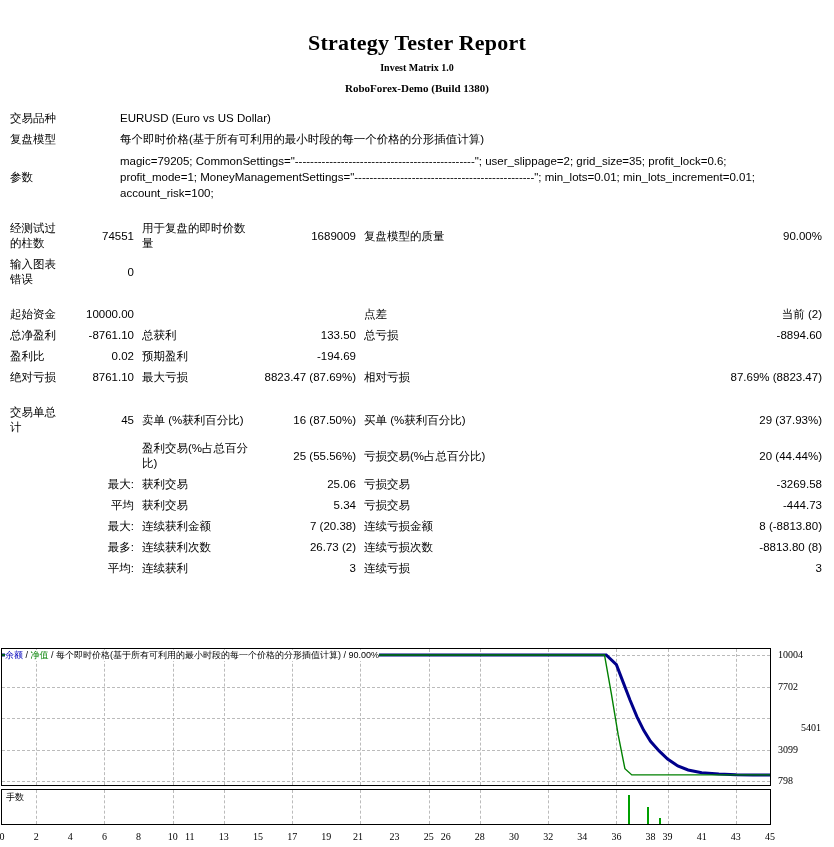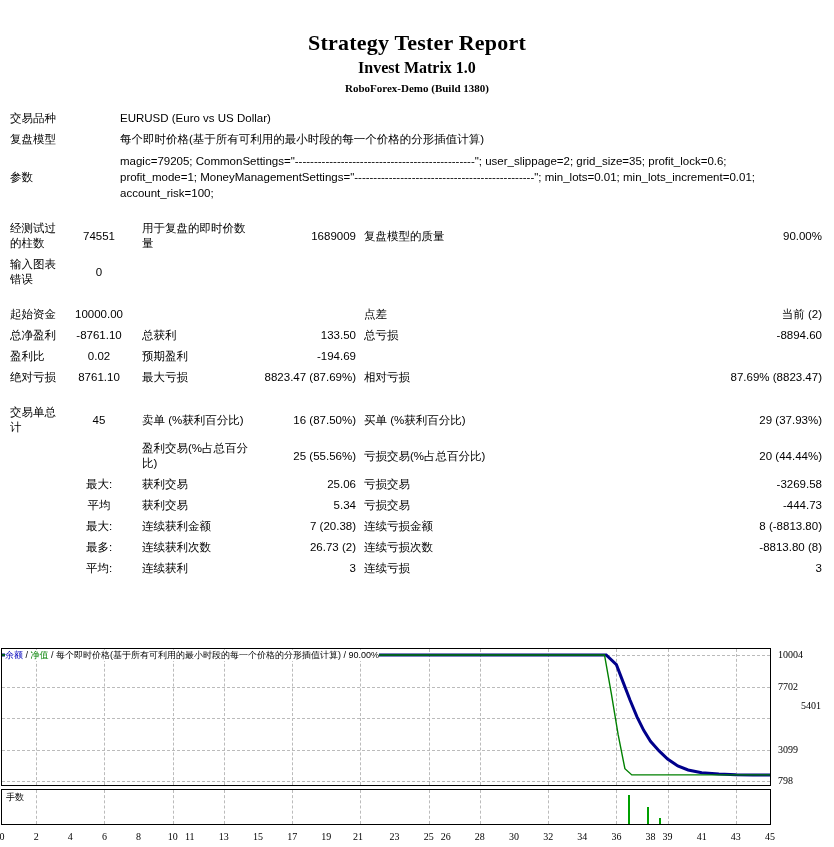--- a/index.html
+++ b/index.html
@@ -16,41 +16,41 @@
   
   .titles { text-align: center; padding-top: 2px; }
   .title-main {
     font-family: "Liberation Serif", "DejaVu Serif", serif;
     font-size: 22px; font-weight: bold; letter-spacing: .2px;
     line-height: 26px;
     margin-top: 28px;
   }
   .title-sub {
     font-family: "Liberation Serif", "DejaVu Serif", serif;
-    font-size: 16px; font-weight: bold; line-height: 21px;
+    font-size: 10px; font-weight: bold; line-height: 21px;
     margin-top: 1px;
   }
   .title-broker {
     font-family: "Liberation Serif", "DejaVu Serif", serif;
     font-size: 11px; font-weight: bold; line-height: 16px;
     margin-top: 2px;
   }
 
   
   table.report {
     width: 820px;
     margin: 12px 0 0 6px;
     border-collapse: collapse;
     font-size: 11.5px;
     line-height: 15px;
   }
   table.report td { padding: 3px 4px; vertical-align: middle; }
 
   td.lbl-left  { width: 46px;  text-align: left;  vertical-align: middle; }
-  td.val-1     { width: 58px;  text-align: center; padding-right: 6px; }
+  td.val-1     { width: 58px;  text-align: right; padding-right: 6px; }
   td.lbl-2     { text-align: left; }
   td.val-2     { text-align: right; padding-right: 6px; white-space: nowrap; }
   td.lbl-3     { text-align: left; width: 300px; padding-left: 26px;}
   td.val-3     { text-align: right; width: 150px; padding-right: 8px; white-space: nowrap; }
 
   td.params    { text-align: left; line-height: 16px; word-break: break-all; }
   td.wide      { text-align: left; }
   .nowrap { white-space: nowrap; }
   .spacer-row td { height: 8px; padding: 0; }
 
@@ -336,21 +336,21 @@
         <div class="vol-bar" style="left: 626.347px; height: 29px; background: rgb(0, 160, 0);"></div>
         <div class="vol-bar" style="left: 645.12px; height: 16.82px; background: rgb(0, 160, 0);"></div>
         <div class="vol-bar" style="left: 657.067px; height: 6.38px; background: rgb(0, 160, 0);"></div>
       </div>
     <div class="vol-label">手数</div>
   </div>
 
   <div class="yaxis">
       <div class="ytick" style="top: 7px;">10004</div>
       <div class="ytick" style="top: 38.5068px;">7702</div>
-      <div class="ytick" style="top: 58px; padding-left: 23px;">5401</div>
+      <div class="ytick" style="top: 80px; padding-left: 23px;">5401</div>
       <div class="ytick" style="top: 101.507px;">3099</div>
       <div class="ytick" style="top: 133px;">798</div>
     </div>
   <div class="xaxis">
       <div class="xtick" style="left: 2px;">0</div>
       <div class="xtick" style="left: 36.1333px;">2</div>
       <div class="xtick" style="left: 70.2667px;">4</div>
       <div class="xtick" style="left: 104.4px;">6</div>
       <div class="xtick" style="left: 138.533px;">8</div>
       <div class="xtick" style="left: 172.667px; text-align: right;">10</div>

